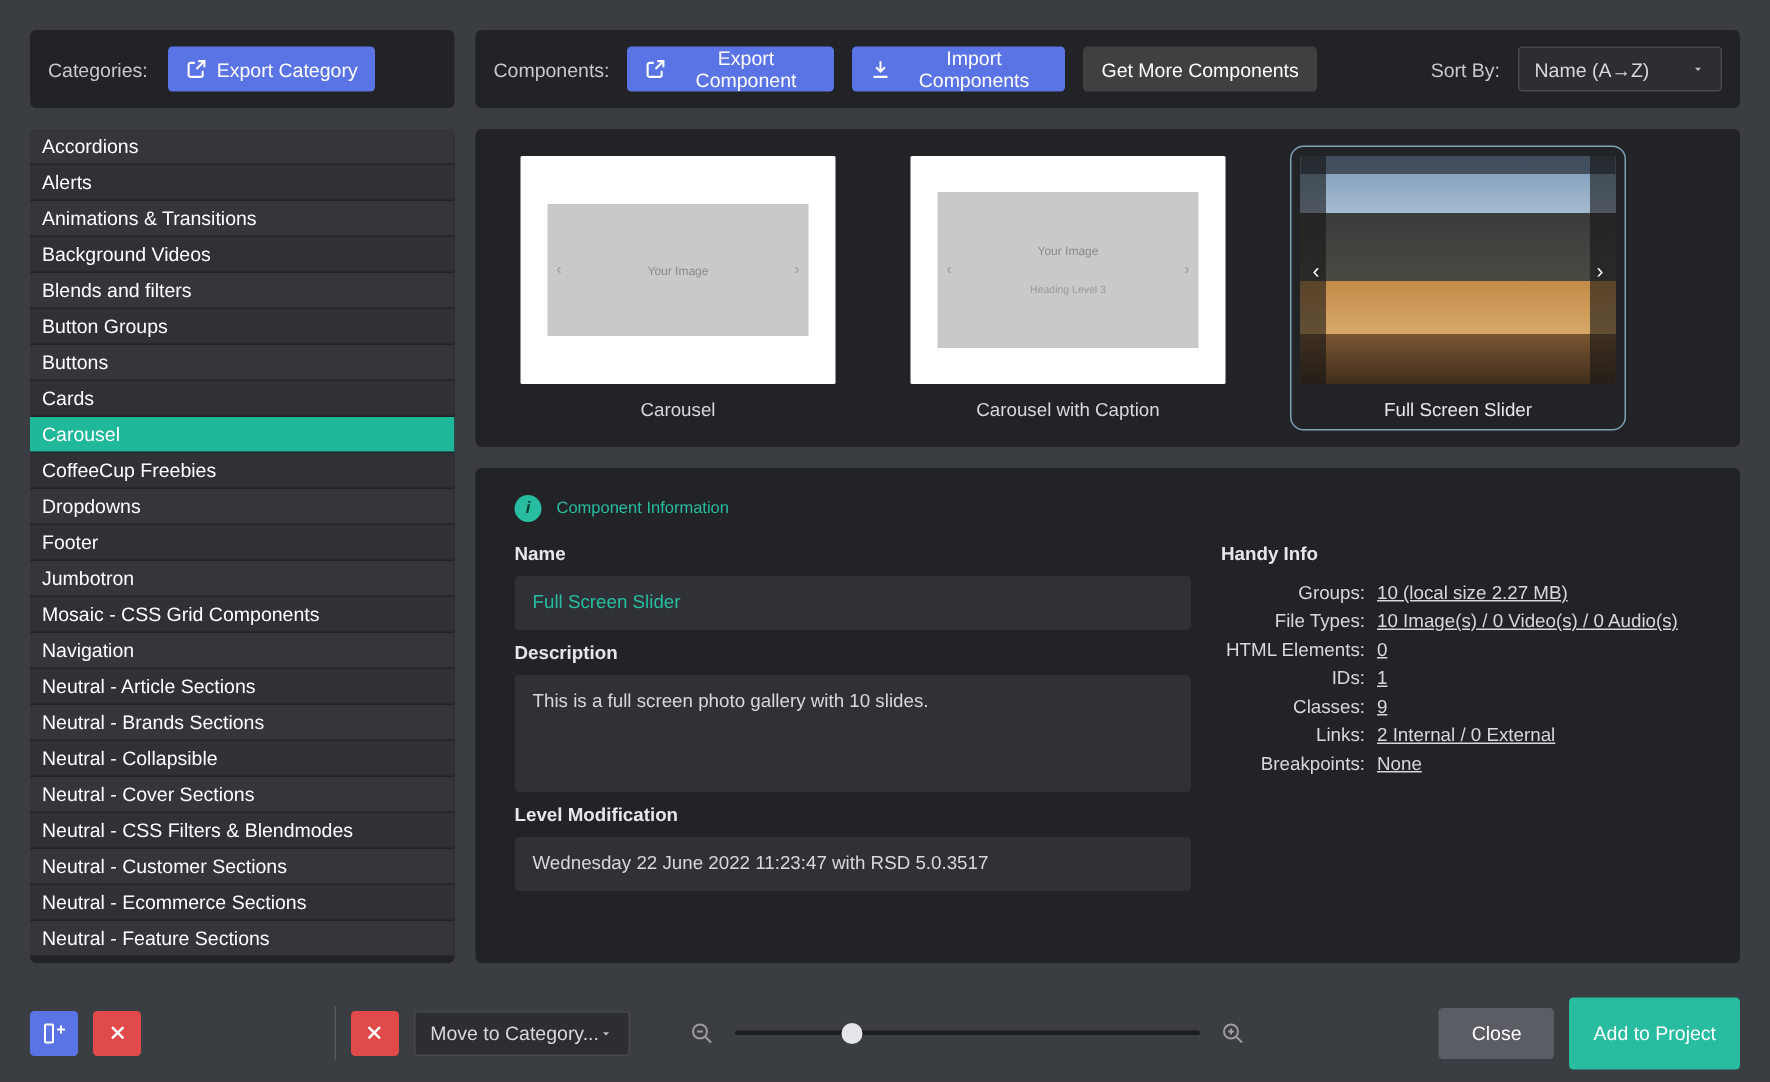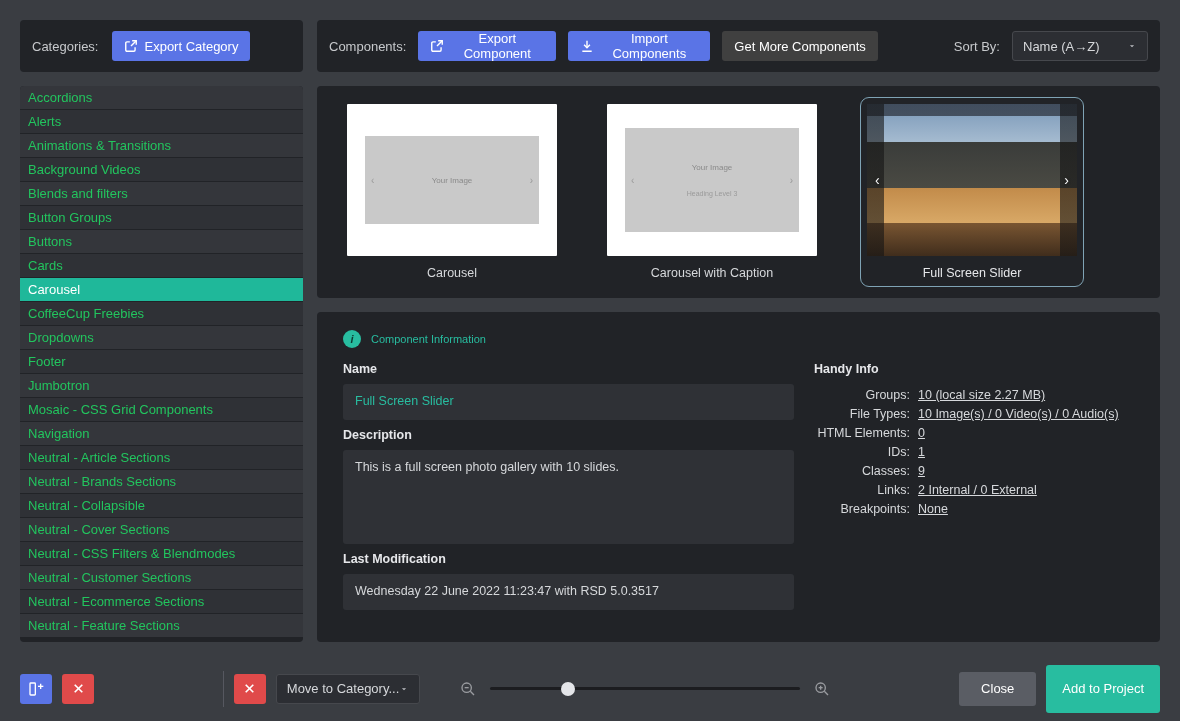--- a/index.html
+++ b/index.html
@@ -44,21 +44,21 @@
 }
 .main-row { display: flex; gap: 14px; padding: 14px 20px 0 20px; height: 570px; }
 .sidebar {
   width: 283px; background: #212327; border-radius: 4px;
   overflow: hidden; display: flex; flex-direction: column;
 }
 .cat-list { flex: 1; overflow-y: auto; }
 .cat-item {
   height: 24px; line-height: 24px; padding: 0 8px;
   font-size: 13px; cursor: pointer;
-  background: #34363b; color: #22c55e;
+  background: #34363b; color: #ffffff;
   border-bottom: 1px solid #212327;
 }
 .cat-item:nth-child(even) { background: #2f3136; }
 .cat-item.active { background: #1fb89a; color: #fff; }
 .content { flex: 1; display: flex; flex-direction: column; gap: 14px; }
 .thumbs {
   background: #212327; border-radius: 4px; padding: 18px 30px;
   display: flex; gap: 50px;
 }
 .thumb {
@@ -97,21 +97,21 @@
 .info-title { color: #28bda0; font-size: 11px; }
 .info-cols { display: flex; gap: 20px; margin-top: 4px; }
 .info-left { flex: 1; display: flex; flex-direction: column; gap: 8px; }
 .info-right { width: 320px; display: flex; flex-direction: column; gap: 8px; }
 .field-label { color: #e6e7ea; font-size: 12.5px; font-weight: 600; }
 .field-box {
   background: #2f3136; border-radius: 3px; padding: 10px 12px;
   color: #d6d8db; font-size: 12.5px; min-height: 36px;
 }
 .field-box.teal { color: #28bda0; }
-.field-box.desc { height: 94px; }
+.field-box.desc { height: 78px; }
 .handy-table { display: flex; flex-direction: column; gap: 5px; font-size: 12.5px; margin-top: 4px; }
 .handy-row { display: flex; gap: 8px; }
 .handy-k { width: 96px; text-align: right; color: #d6d8db; }
 .handy-v { color: #d6d8db; text-decoration: underline; }
 .footer {
   position: absolute; left: 0; right: 0; bottom: 0;
   height: 65px; background: #3a3d42;
   display: flex; align-items: center; padding: 0 20px; gap: 10px;
 }
 .divider { width: 1px; height: 36px; background: #565860; }
@@ -265,21 +265,21 @@
       <div class="info-head">
         <span class="info-icon">i</span>
         <span class="info-title">Component Information</span>
       </div>
       <div class="info-cols">
         <div class="info-left">
           <span class="field-label">Name</span>
           <div class="field-box teal">Full Screen Slider</div>
           <span class="field-label">Description</span>
           <div class="field-box desc">This is a full screen photo gallery with 10 slides.</div>
-          <span class="field-label">Last Modification</span>
+          <span class="field-label">Level Modification</span>
           <div class="field-box">Wednesday 22 June 2022 11:23:47 with RSD 5.0.3517</div>
         </div>
         <div class="info-right">
           <span class="field-label">Handy Info</span>
           <div class="handy-table" id="handy-table">
               <div class="handy-row">
                 <span class="handy-k">Groups:</span>
                 <span class="handy-v">10 (local size 2.27 MB)</span>
               </div>
               <div class="handy-row">

